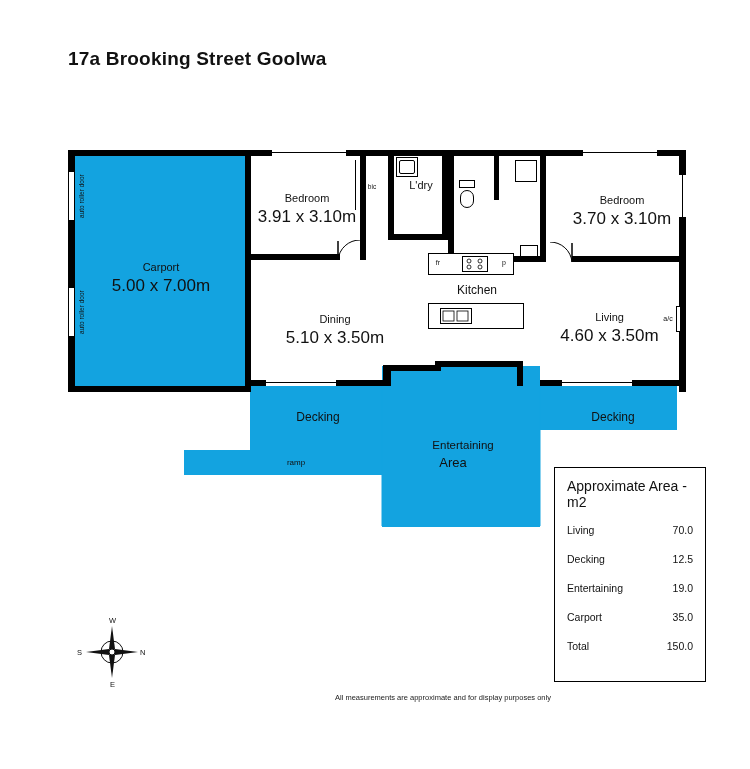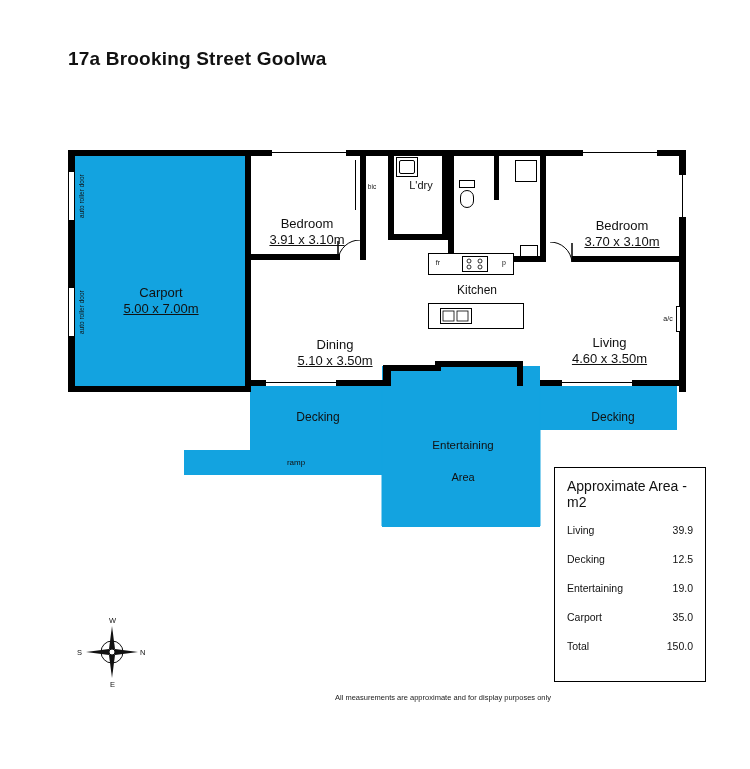--- a/index.html
+++ b/index.html
@@ -14,22 +14,22 @@
     font-size:19px;font-weight:bold;letter-spacing:.2px;color:#111;
   }
   
   .abs{position:absolute;}
   .wall{position:absolute;background:#000;}
   .fill-blue{position:absolute;background:#13a3e0;}
   .room-label{
     position:absolute;text-align:center;line-height:1.25;
     font-size:12.5px;color:#111;
   }
-  .room-label .nm{display:block;font-size:13px;margin-top:24px;}
-  .room-label .dm{display:block;font-size:13px;text-decoration:underline;}
+  .room-label .nm{display:block;font-size:11px;}
+  .room-label .dm{display:block;font-size:17px;}
   .small-label{position:absolute;font-size:10.5px;color:#111;text-align:center;}
   .tiny-label{position:absolute;font-size:6.5px;color:#111;text-align:center;}
   .vert-label{
     position:absolute;font-size:6.5px;color:#111;
     transform:rotate(-90deg);transform-origin:left top;white-space:nowrap;
   }
   .white-box{position:absolute;background:#fff;}
   .thinline{position:absolute;background:#000;}
   .outline{position:absolute;border:1px solid #000;box-sizing:border-box;background:#fff;}
   
@@ -187,31 +187,31 @@
     <span class="dm">5.10 x 3.50m</span>
   </div>
   <div class="room-label" style="left:552px;top:311px;width:115px;">
     <span class="nm">Living</span>
     <span class="dm">4.60 x 3.50m</span>
   </div>
 
   <div class="small-label" style="left:270px;top:410px;width:96px;font-size:12px;">Decking</div>
   <div class="small-label" style="left:565px;top:410px;width:96px;font-size:12px;">Decking</div>
   <div class="small-label" style="left:405px;top:439px;width:116px;font-size:11.5px;">Entertaining</div>
-  <div class="small-label" style="left:405px;top:455px;width:116px;font-size:11px;margin-top:16px;">Area</div>
+  <div class="small-label" style="left:395px;top:455px;width:116px;font-size:13px;">Area</div>
   <div class="tiny-label" style="left:266px;top:458px;width:60px;font-size:8px;">ramp</div>
 
   <div class="vert-label" style="left:78px;top:218px;">auto roller door</div>
   <div class="vert-label" style="left:78px;top:334px;">auto roller door</div>
 
   <div class="area-table">
     <div class="area-title">Approximate Area - m2</div>
     <div class="area-row">
       <span>Living</span>
-      <span class="val">39.9</span>
+      <span class="val">70.0</span>
     </div>
     <div class="area-row">
       <span>Decking</span>
       <span class="val">12.5</span>
     </div>
     <div class="area-row">
       <span>Entertaining</span>
       <span class="val">19.0</span>
     </div>
     <div class="area-row">

